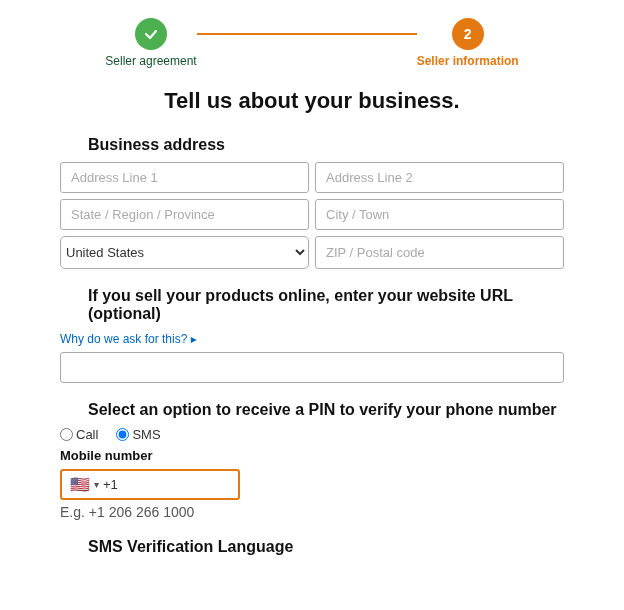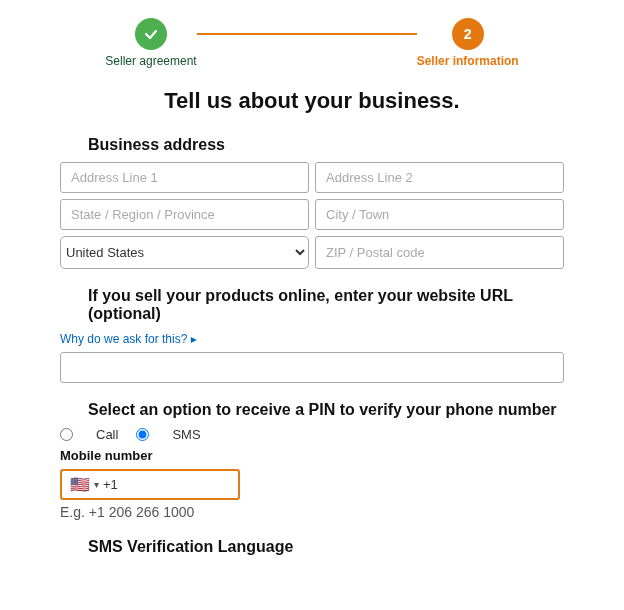--- a/index.html
+++ b/index.html
@@ -136,21 +136,21 @@
 
     .radio-group {
       display: flex;
       gap: 18px;
       margin-bottom: 6px;
       align-items: center;
     }
     .radio-option {
       display: flex;
       align-items: center;
-      gap: 23px;
+      gap: 3px;
       font-size: 13px;
     }
     input[type="radio"] { cursor: pointer; }
 
     .phone-wrapper {
       display: flex;
       align-items: center;
       border: 2px solid #e47911;
       border-radius: 3px;
       padding: 4px 8px;

